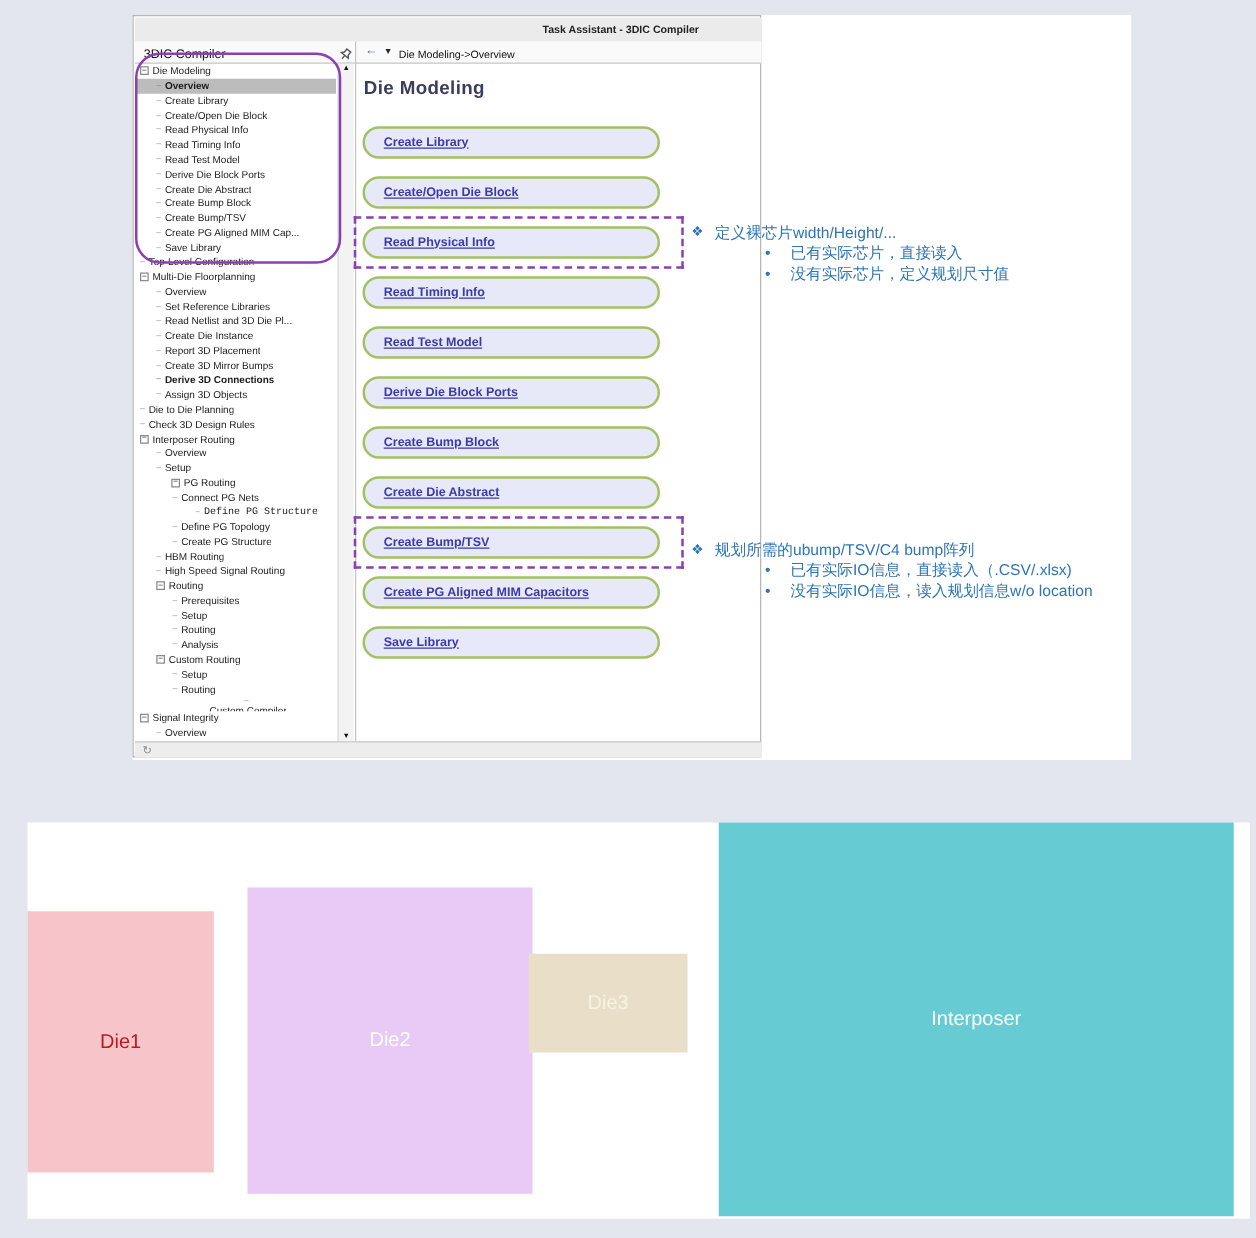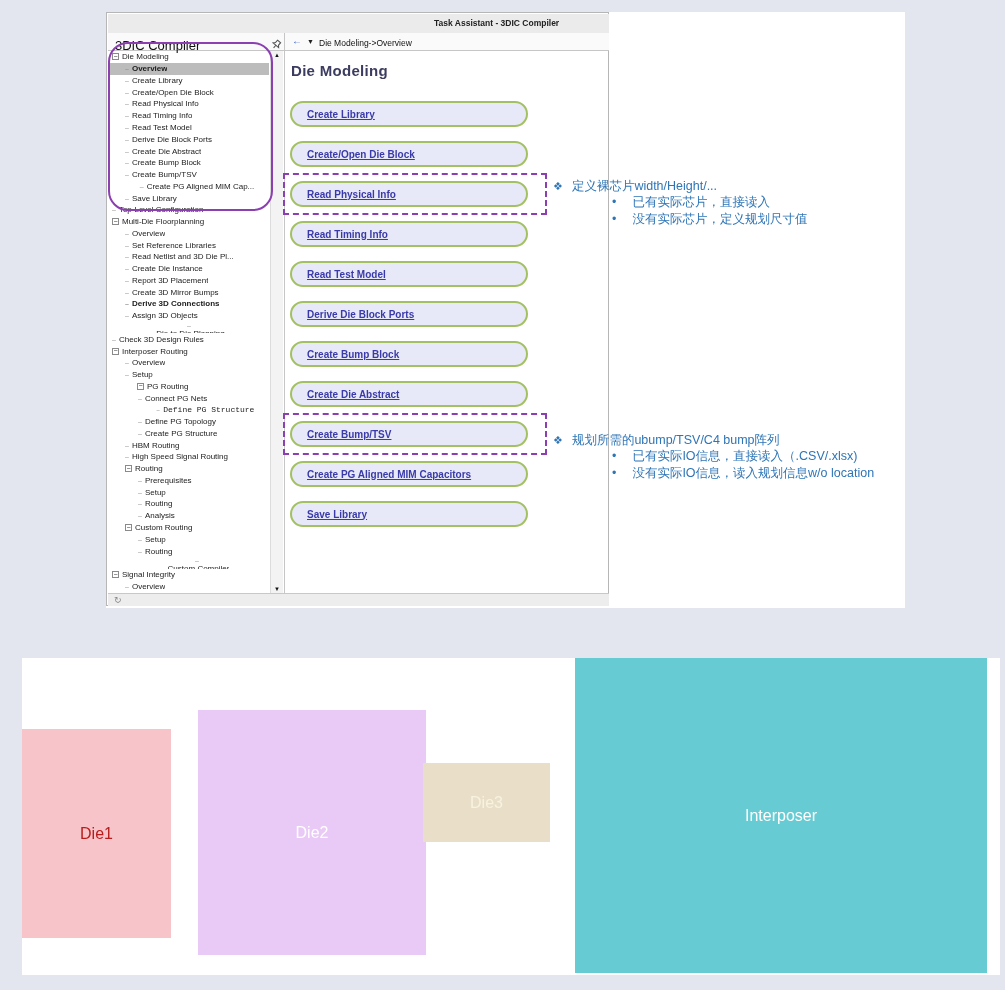--- a/index.html
+++ b/index.html
@@ -11,21 +11,21 @@
   }
 
   
   .top-canvas { position:absolute; left:106px; top:12px; width:799px; height:596px; background:#ffffff; }
 
   .app-window { position:absolute; left:0; top:0; width:503px; height:594px; border:1px solid #b6b6b6; background:#fff; }
   .titlebar { position:absolute; left:1px; top:1px; width:501px; height:23px; background:#ebebeb; border-bottom:1px solid #d2d2d2; }
   .titlebar .title { position:absolute; left:326px; top:4px; font-size:8.5px; font-weight:bold; color:#222; white-space:nowrap; }
 
   .toolbar { position:absolute; left:1px; top:20px; width:501px; height:18px; background:#fafafa; border-bottom:1px solid #c6c6c6; }
-  .sidebar-header-label { position:absolute; left:7px; top:5px; font-size:13px; color:#111; }
+  .sidebar-header-label { position:absolute; left:7px; top:5px; font-size:10px; color:#111; }
   .pin-icon { position:absolute; left:163px; top:3px; width:11px; height:11px; cursor:pointer; }
   .back-icon { position:absolute; left:184px; top:2px; font-size:10px; color:#3b5fc0; font-weight:bold; cursor:pointer; }
   .dropdown-icon { position:absolute; left:199px; top:5px; font-size:7px; color:#222; cursor:pointer; }
   .breadcrumb { position:absolute; left:211px; top:5px; font-size:8.5px; color:#111; white-space:nowrap; }
 
   .panel-divider { position:absolute; left:177px; top:20px; width:1px; height:560px; background:#c6c6c6; }
 
   
   .sidebar-tree { position:absolute; left:1px; top:38px; width:161px; height:542px; overflow:hidden; }
   .tree-row { display:flex; align-items:center; height:11.78px; font-size:8px; color:#1b1b1b; white-space:nowrap; cursor:default; }
@@ -129,21 +129,21 @@
           <span class="tree-label">Create Die Abstract</span>
         </div>
         <div class="tree-row" style="padding-left: 17px;">
           <span class="tree-dash">–</span>
           <span class="tree-label">Create Bump Block</span>
         </div>
         <div class="tree-row" style="padding-left: 17px;">
           <span class="tree-dash">–</span>
           <span class="tree-label">Create Bump/TSV</span>
         </div>
-        <div class="tree-row" style="padding-left: 17px; justify-content: center;">
+        <div class="tree-row" style="padding-left: 17px;">
           <span class="tree-dash">–</span>
           <span class="tree-label">Create PG Aligned MIM Cap...</span>
         </div>
         <div class="tree-row" style="padding-left: 17px;">
           <span class="tree-dash">–</span>
           <span class="tree-label">Save Library</span>
         </div>
         <div class="tree-row" style="padding-left: 4px;">
           <span class="tree-dash">–</span>
           <span class="tree-label">Top-Level Configuration</span>
@@ -177,21 +177,21 @@
           <span class="tree-label">Create 3D Mirror Bumps</span>
         </div>
         <div class="tree-row" style="padding-left: 17px; font-weight: bold;">
           <span class="tree-dash">–</span>
           <span class="tree-label">Derive 3D Connections</span>
         </div>
         <div class="tree-row" style="padding-left: 17px;">
           <span class="tree-dash">–</span>
           <span class="tree-label">Assign 3D Objects</span>
         </div>
-        <div class="tree-row" style="padding-left: 4px; flex-direction: column;">
+        <div class="tree-row" style="padding-left: 4px;">
           <span class="tree-dash">–</span>
           <span class="tree-label">Die to Die Planning</span>
         </div>
         <div class="tree-row" style="padding-left: 4px;">
           <span class="tree-dash">–</span>
           <span class="tree-label">Check 3D Design Rules</span>
         </div>
         <div class="tree-row" style="padding-left: 4px;">
           <span class="tree-box">−</span>
           <span class="tree-label">Interposer Routing</span>

